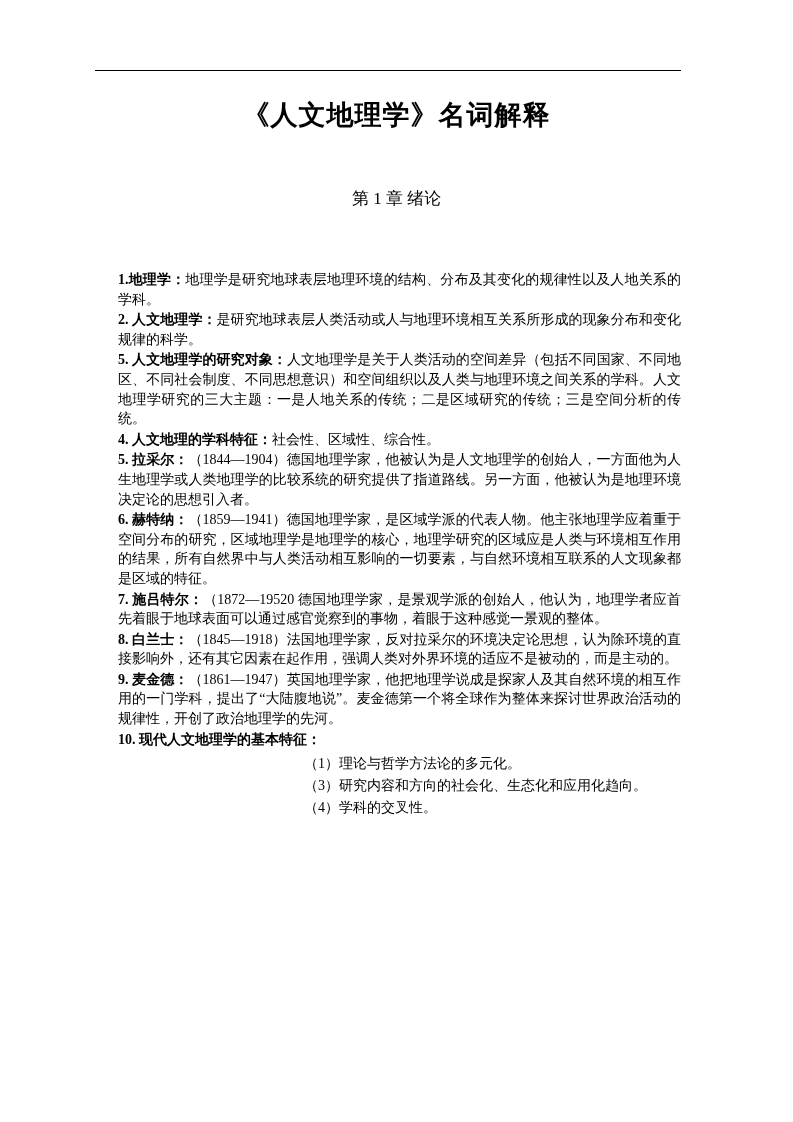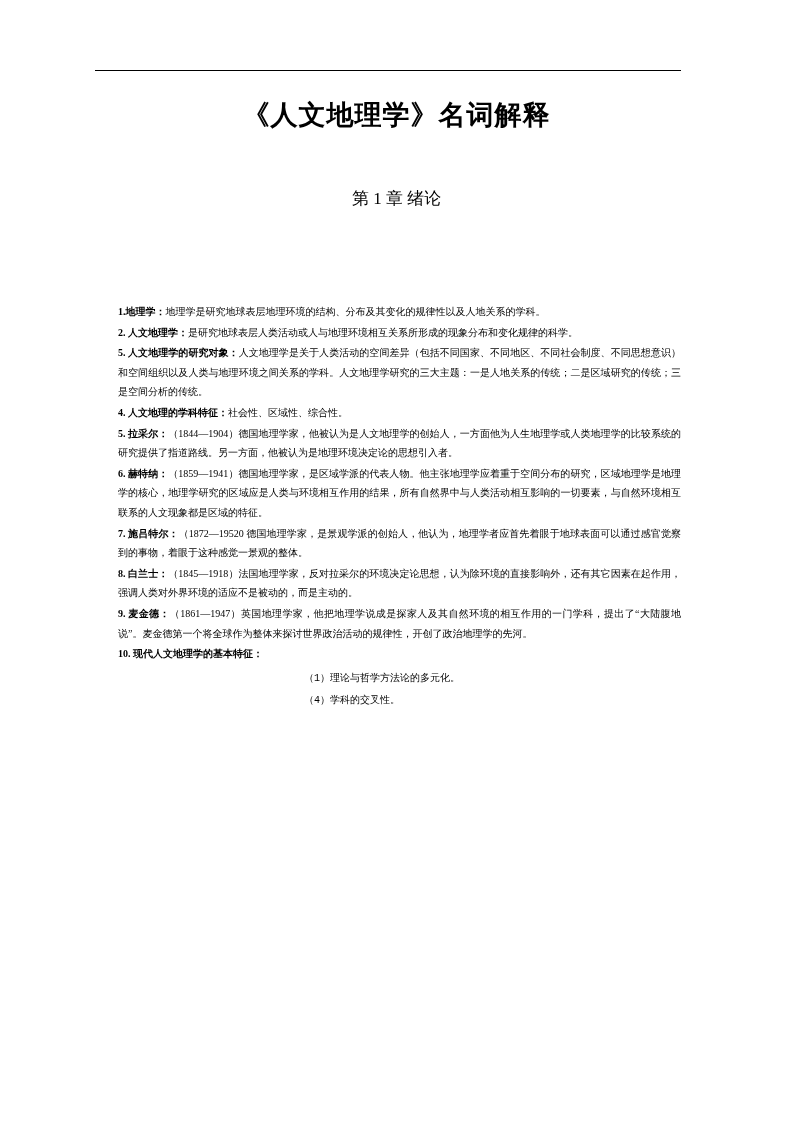--- a/index.html
+++ b/index.html
@@ -33,35 +33,34 @@
     font-weight: bold;
     letter-spacing: 1px;
   }
   .chapter-heading {
     margin: 54px 0 0 0;
     text-align: center;
     font-size: 17px;
     font-weight: normal;
   }
   .body-text {
-    margin: 92px 112px 0 118px;
-    font-size: 10px;
+    margin: 60px 112px 0 118px;
+    font-size: 14px;
     line-height: 19.6px;
     text-align: justify;
   }
   .entry {
     margin: 0 0 1px 0;
   }
   .entry b {
     font-weight: bold;
   }
   .features {
     padding-left: 186px;
     margin-top: 4px;
-    font-family: Liberation Mono, monospace;
   }
   .feature-line {
     margin: 0;
     line-height: 22px;
     text-align: left;
   }
 </style>
 </head>
 <body>
 
@@ -90,18 +89,19 @@
     <p class="entry"><b>7. 施吕特尔：</b><span>（1872—19520 德国地理学家，是景观学派的创始人，他认为，地理学者应首先着眼于地球表面可以通过感官觉察到的事物，着眼于这种感觉一景观的整体。</span></p>
 
     <p class="entry"><b>8. 白兰士：</b><span>（1845—1918）法国地理学家，反对拉采尔的环境决定论思想，认为除环境的直接影响外，还有其它因素在起作用，强调人类对外界环境的适应不是被动的，而是主动的。</span></p>
 
     <p class="entry"><b>9. 麦金德：</b><span>（1861—1947）英国地理学家，他把地理学说成是探家人及其自然环境的相互作用的一门学科，提出了“大陆腹地说”。麦金德第一个将全球作为整体来探讨世界政治活动的规律性，开创了政治地理学的先河。</span></p>
 
     <p class="entry"><b>10. 现代人文地理学的基本特征：</b><span></span></p>
 
     <div class="features">
       <p class="feature-line">（1）理论与哲学方法论的多元化。</p>
+      <p class="feature-line">（3）研究内容和方向的社会化、生态化和应用化趋向。</p>
       <p class="feature-line">（4）学科的交叉性。</p>
     </div>
 
   </div>
 
 </div>
 
 </body></html>

